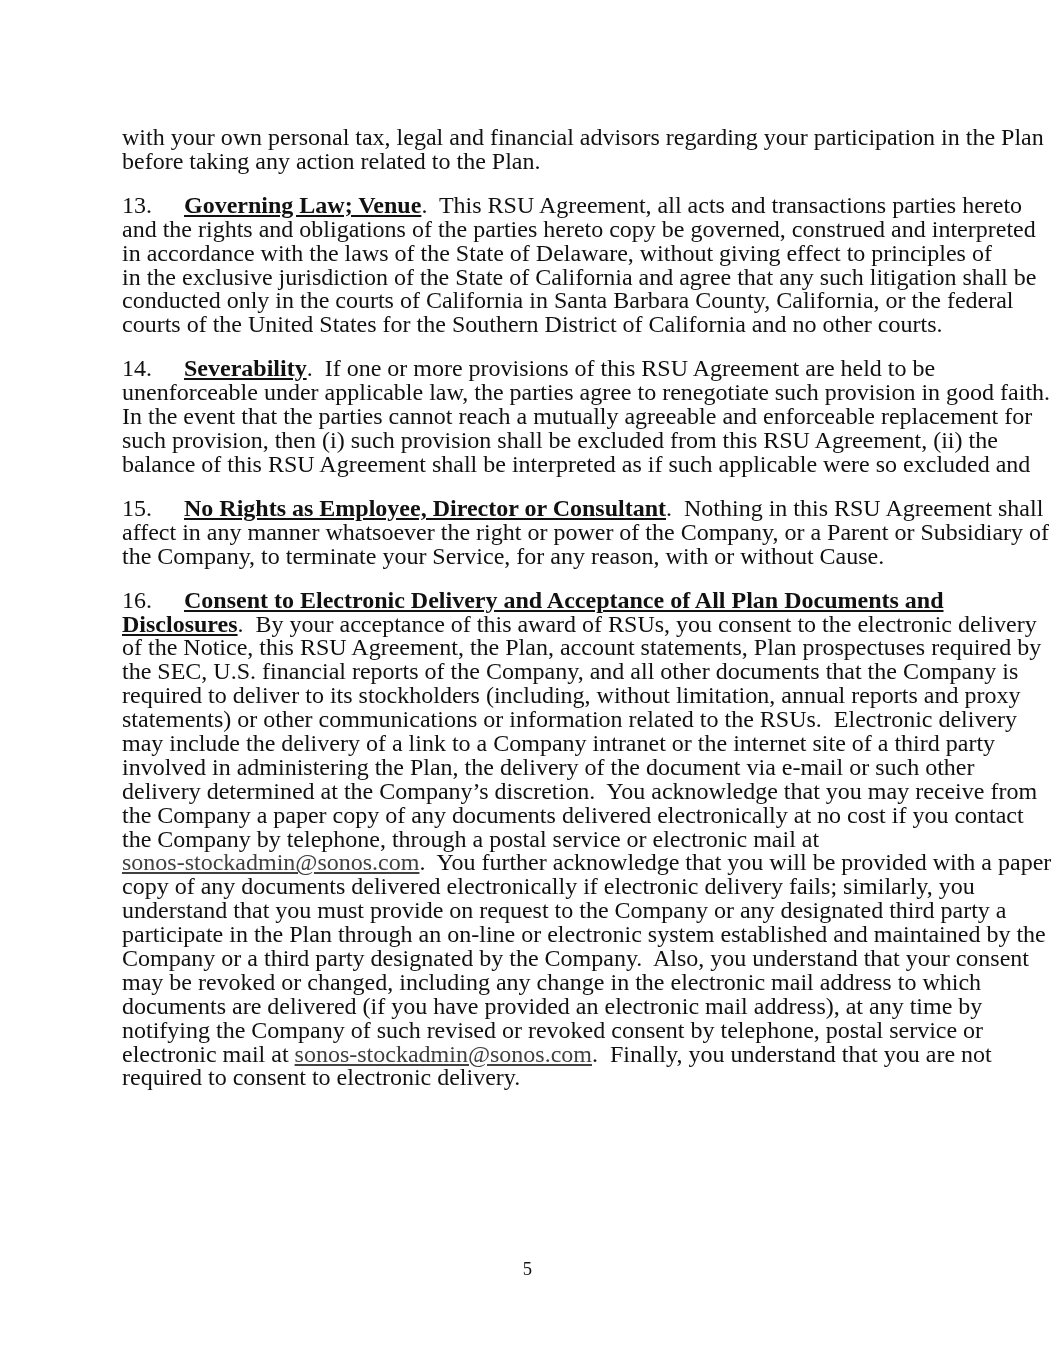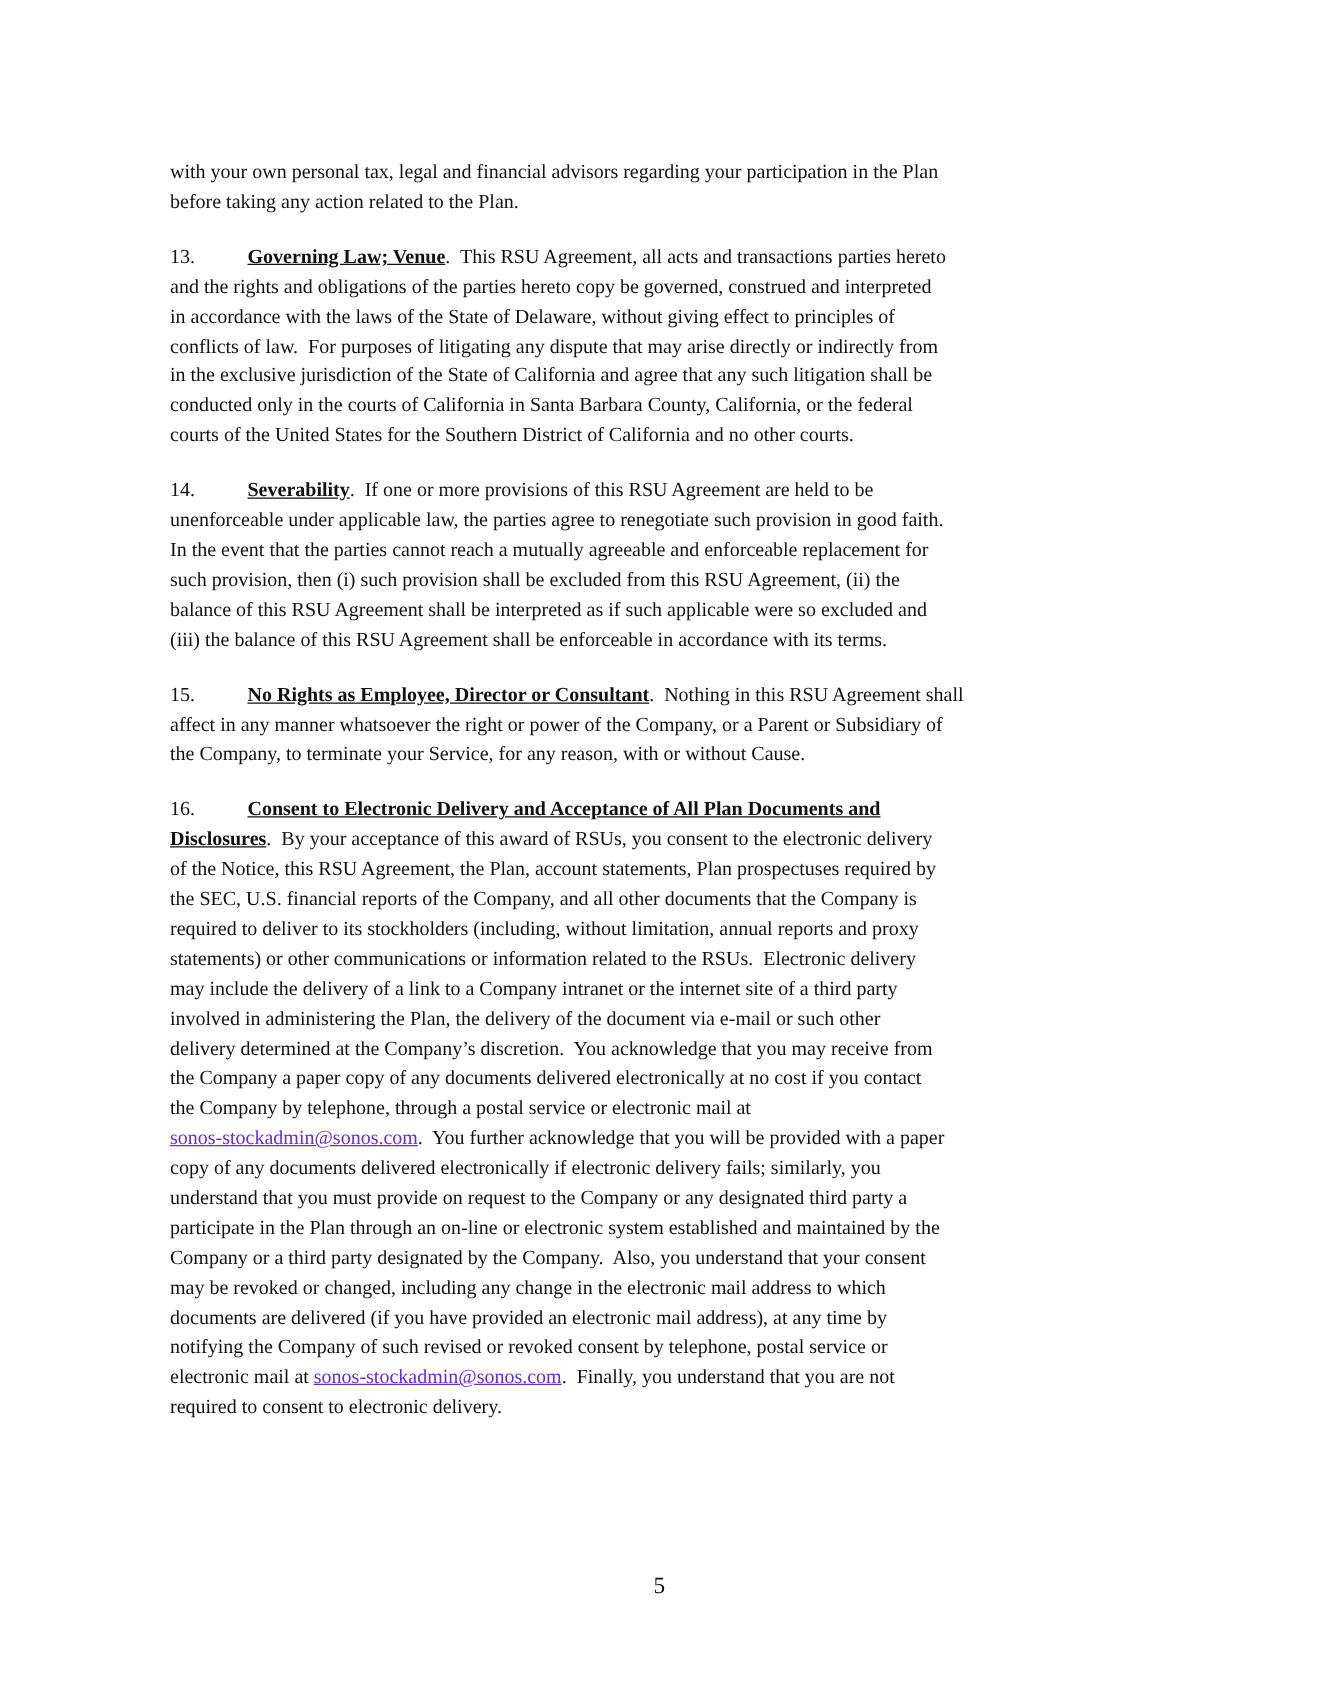--- a/index.html
+++ b/index.html
@@ -1,51 +1,49 @@
 <!DOCTYPE html>
 <html><head>
 <meta charset="utf-8">
 <style>
   html, body { margin: 0; padding: 0; background: #ffffff; }
   body { width: 1055px; height: 1365px; position: relative; overflow: hidden;
          font-family: "Liberation Serif", "DejaVu Serif", serif; color: #111; }
-  .page { position: absolute; left: 136px; top: 126px; width: 810px; font-size: 16px; line-height: 23.9px; }
+  .page { position: absolute; left: 122px; top: 126px; width: 810px; font-size: 24px; line-height: 23.9px; }
   .line { white-space: pre; height: 23.9px; }
   .gap { height: 20.1px; }
   .num { font-weight: normal; display: inline-block; width: 62px; }
   .head { font-weight: bold; text-decoration: underline; }
-  a.link { color: #6d28d9; text-decoration: underline; text-align: center; }
+  a.link { color: #404040; text-decoration: underline; text-align: center; }
   .pagenum { position: absolute; left: 0; width: 1055px; top: 1258px; text-align: center; font-size: 18.6px; }
 </style>
 </head>
 <body>
 
 <div class="page">
   <div class="line">with your own personal tax, legal and financial advisors regarding your participation in the Plan</div>
   <div class="line">before taking any action related to the Plan.</div>
   <div class="gap"></div>
 
   <div>
     <div class="line"><span class="num">13.</span><span class="head">Governing Law; Venue</span><span>.  This RSU Agreement, all acts and transactions parties hereto</span></div>
     <div class="line">and the rights and obligations of the parties hereto copy be governed, construed and interpreted</div>
     <div class="line">in accordance with the laws of the State of Delaware, without giving effect to principles of</div>
-    <div class="line">conflicts of law.  For purposes of litigating any dispute that may arise directly or indirectly from</div>
     <div class="line">in the exclusive jurisdiction of the State of California and agree that any such litigation shall be</div>
     <div class="line">conducted only in the courts of California in Santa Barbara County, California, or the federal</div>
     <div class="line">courts of the United States for the Southern District of California and no other courts.</div>
   </div>
   <div class="gap"></div>
 
   <div>
     <div class="line"><span class="num">14.</span><span class="head">Severability</span><span>.  If one or more provisions of this RSU Agreement are held to be</span></div>
     <div class="line">unenforceable under applicable law, the parties agree to renegotiate such provision in good faith.</div>
     <div class="line">In the event that the parties cannot reach a mutually agreeable and enforceable replacement for</div>
     <div class="line">such provision, then (i) such provision shall be excluded from this RSU Agreement, (ii) the</div>
     <div class="line">balance of this RSU Agreement shall be interpreted as if such applicable were so excluded and</div>
-    <div class="line">(iii) the balance of this RSU Agreement shall be enforceable in accordance with its terms.</div>
   </div>
   <div class="gap"></div>
 
   <div>
     <div class="line"><span class="num">15.</span><span class="head">No Rights as Employee, Director or Consultant</span><span>.  Nothing in this RSU Agreement shall</span></div>
     <div class="line">affect in any manner whatsoever the right or power of the Company, or a Parent or Subsidiary of</div>
     <div class="line">the Company, to terminate your Service, for any reason, with or without Cause.</div>
   </div>
   <div class="gap"></div>
 

